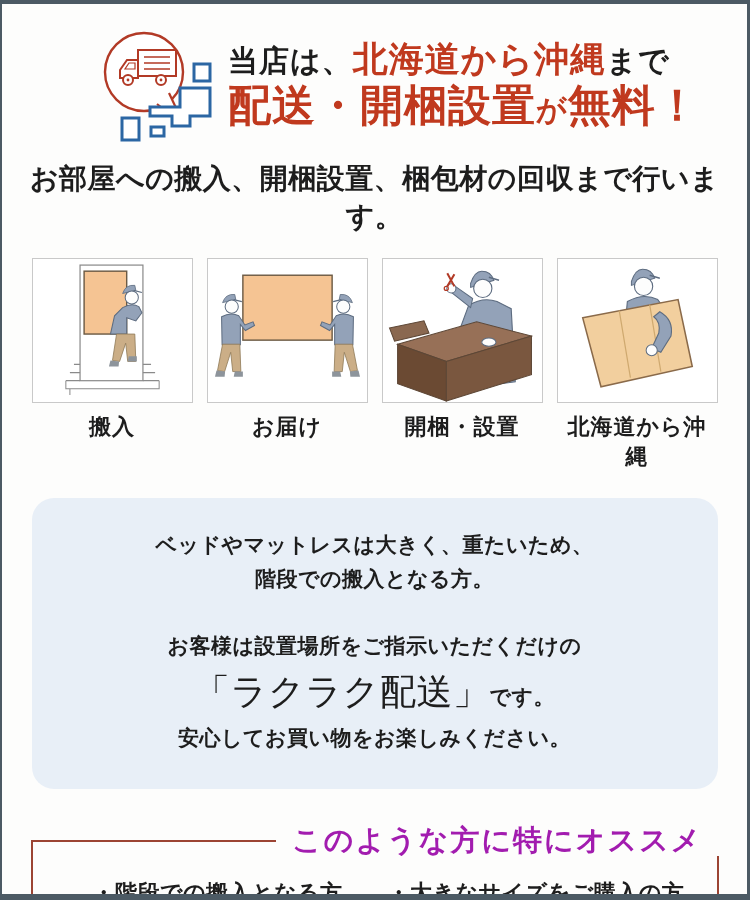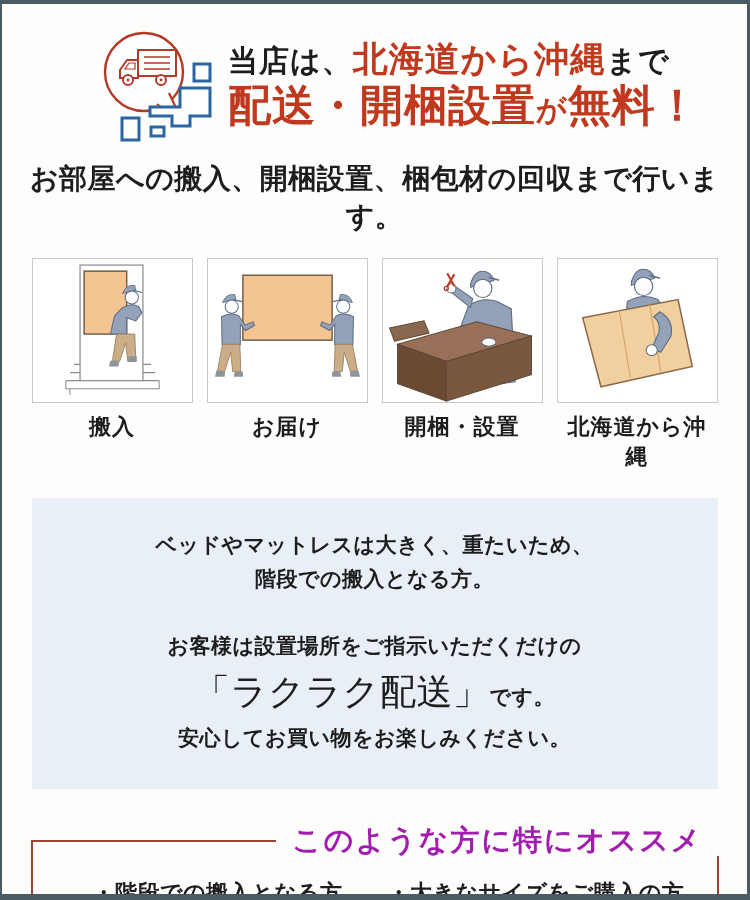--- a/index.html
+++ b/index.html
@@ -25,21 +25,21 @@
   .t-line2 .small{font-size:30px;}
   
   .subtitle{text-align:center;font-size:28px;font-weight:bold;margin:16px 0 0 0;letter-spacing:.5px;}
   
   .steps{width:686px;margin:22px auto 0;display:flex;justify-content:space-between;gap:14px;}
   .step{flex:1;text-align:center;}
   .step-pic{height:143px;border:1px solid #c9c9c9;background:#fff;display:flex;align-items:center;justify-content:center;overflow:hidden;}
   .step-pic svg{width:100%;height:100%;}
   .step-label{margin-top:9px;font-size:22px;font-weight:bold;letter-spacing:1px;}
   
-  .info-box{width:686px;margin:26px auto 0;background:#e8eff7;padding:30px 10px 34px;box-sizing:border-box;text-align:center;font-size:21px;font-weight:600;line-height:1.62;letter-spacing:.5px;}
+  .info-box{width:686px;margin:26px auto 0;background:#e8eff7;padding:30px 10px 34px;box-sizing:border-box;text-align:center;font-size:21px;font-weight:600;line-height:1.62;letter-spacing:.5px;border-radius:22px;}
   .info-p2{margin-top:33px;}
   .rakuraku{font-size:36px;font-weight:normal;}
   
   .recommend{width:688px;margin:36px auto 0;}
   .rec-title{position:relative;z-index:1;text-align:right;font-size:29px;font-weight:bold;color:#a21caf;letter-spacing:2px;line-height:1.1;}
   .rec-title span{background:#fdfdfc;padding:0 16px;}
   .rec-box{border:2px solid #9c4433;margin-top:-17px;padding:32px 10px 16px 60px;box-sizing:border-box;}
   .rec-row{font-size:22px;font-weight:bold;line-height:1.75;letter-spacing:.5px;}
 </style>
 </head>

